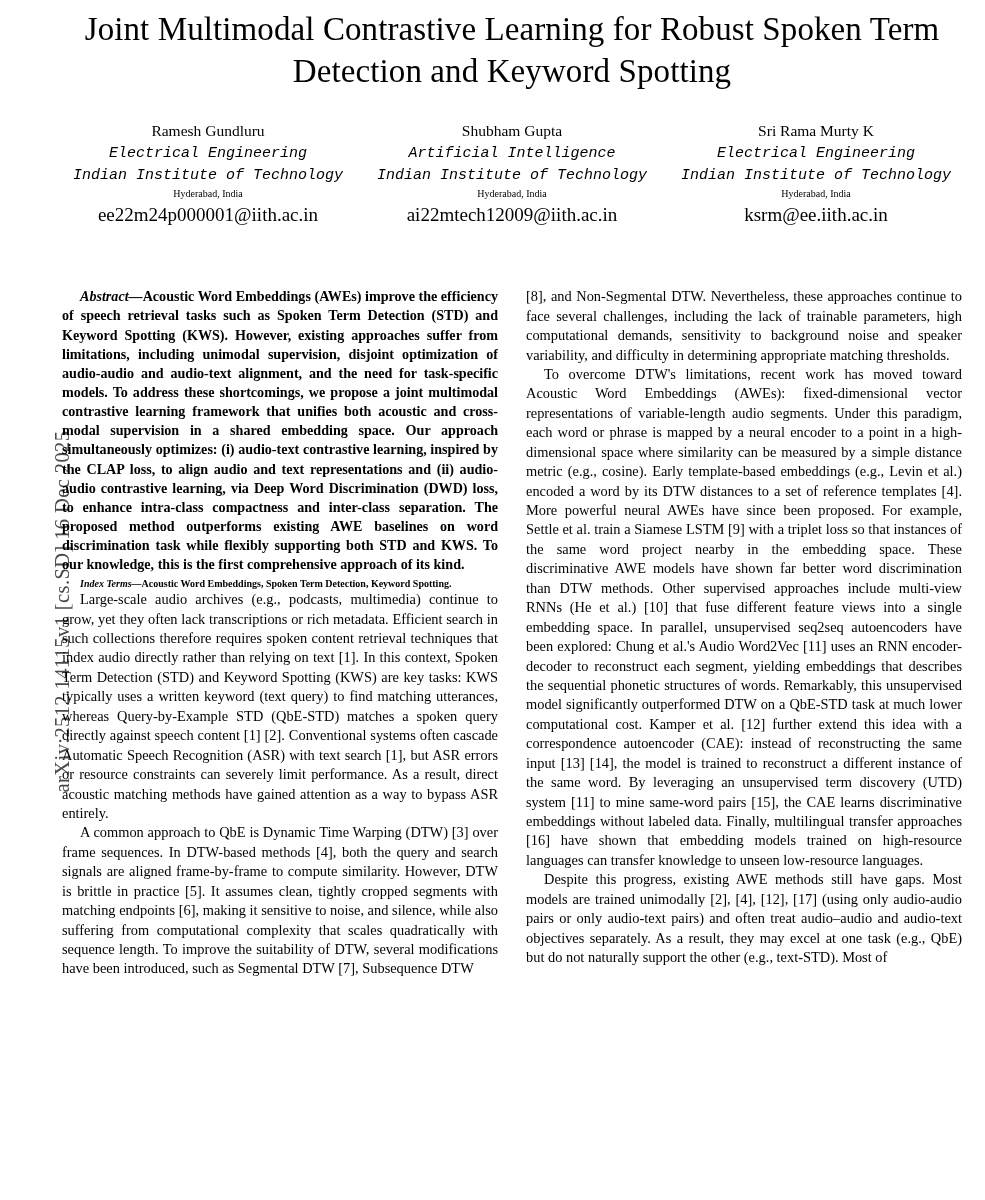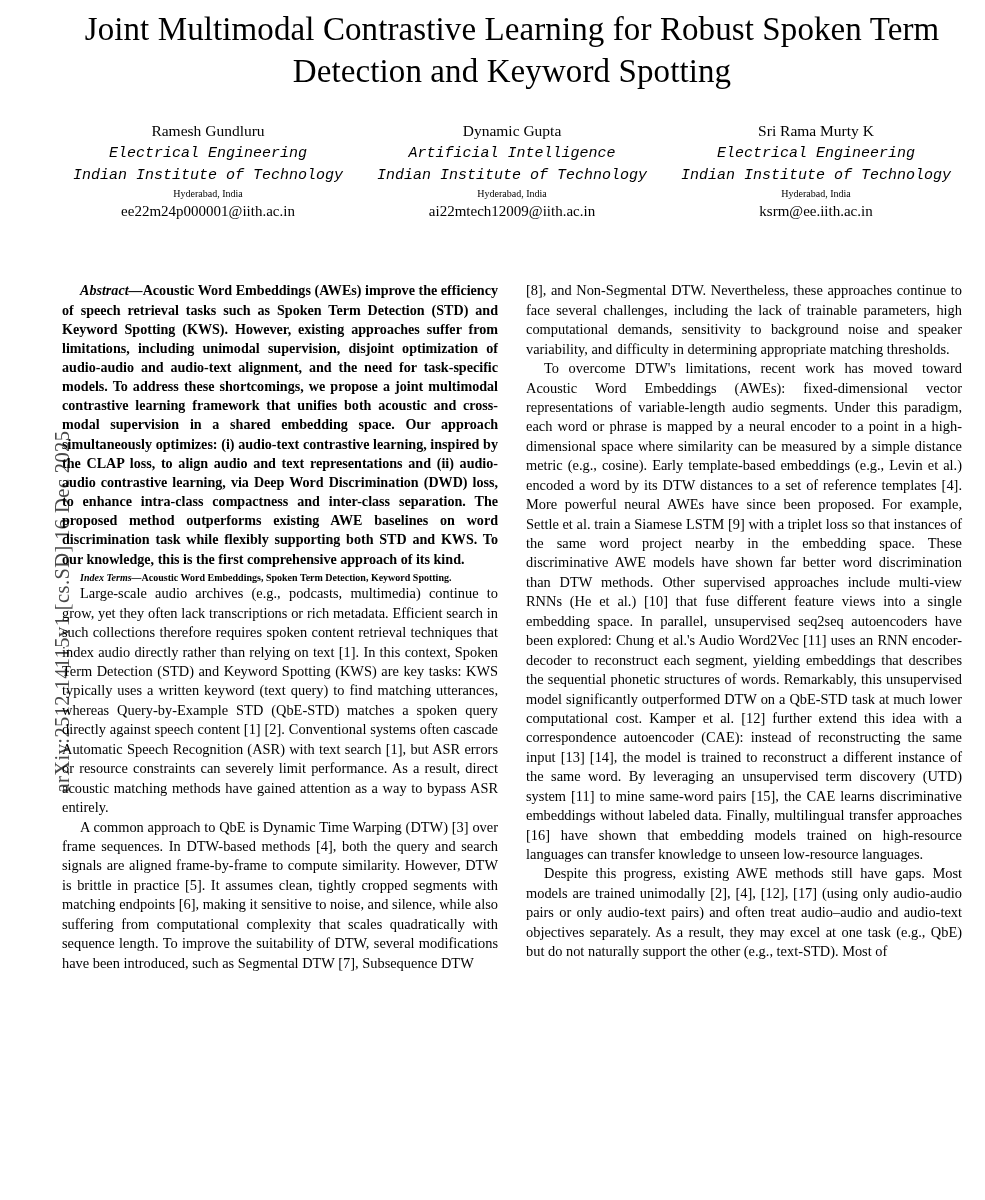--- a/index.html
+++ b/index.html
@@ -71,21 +71,21 @@
   }
   .author .aff {
     font-size: 15px;
     font-style: italic;
     font-family: Liberation Mono, monospace;
   }
   .author .loc {
     font-size: 10px;
   }
   .author .email {
-    font-size: 15px;
+    font-size: 19px;
   }
   .columns {
     display: flex;
     width: 900px;
     margin-top: 58px;
     gap: 28px;
   }
   .col {
     width: 436px;
     font-size: 14.4px;
@@ -145,21 +145,21 @@
 
     <div class="authors">
       <div class="author">
         <div class="name">Ramesh Gundluru</div>
         <div class="aff">Electrical Engineering</div>
         <div class="aff">Indian Institute of Technology</div>
         <div class="loc">Hyderabad, India</div>
         <div class="email">ee22m24p000001@iith.ac.in</div>
       </div>
       <div class="author">
-        <div class="name">Dynamic Gupta</div>
+        <div class="name">Shubham Gupta</div>
         <div class="aff">Artificial Intelligence</div>
         <div class="aff">Indian Institute of Technology</div>
         <div class="loc">Hyderabad, India</div>
         <div class="email">ai22mtech12009@iith.ac.in</div>
       </div>
       <div class="author">
         <div class="name">Sri Rama Murty K</div>
         <div class="aff">Electrical Engineering</div>
         <div class="aff">Indian Institute of Technology</div>
         <div class="loc">Hyderabad, India</div>

